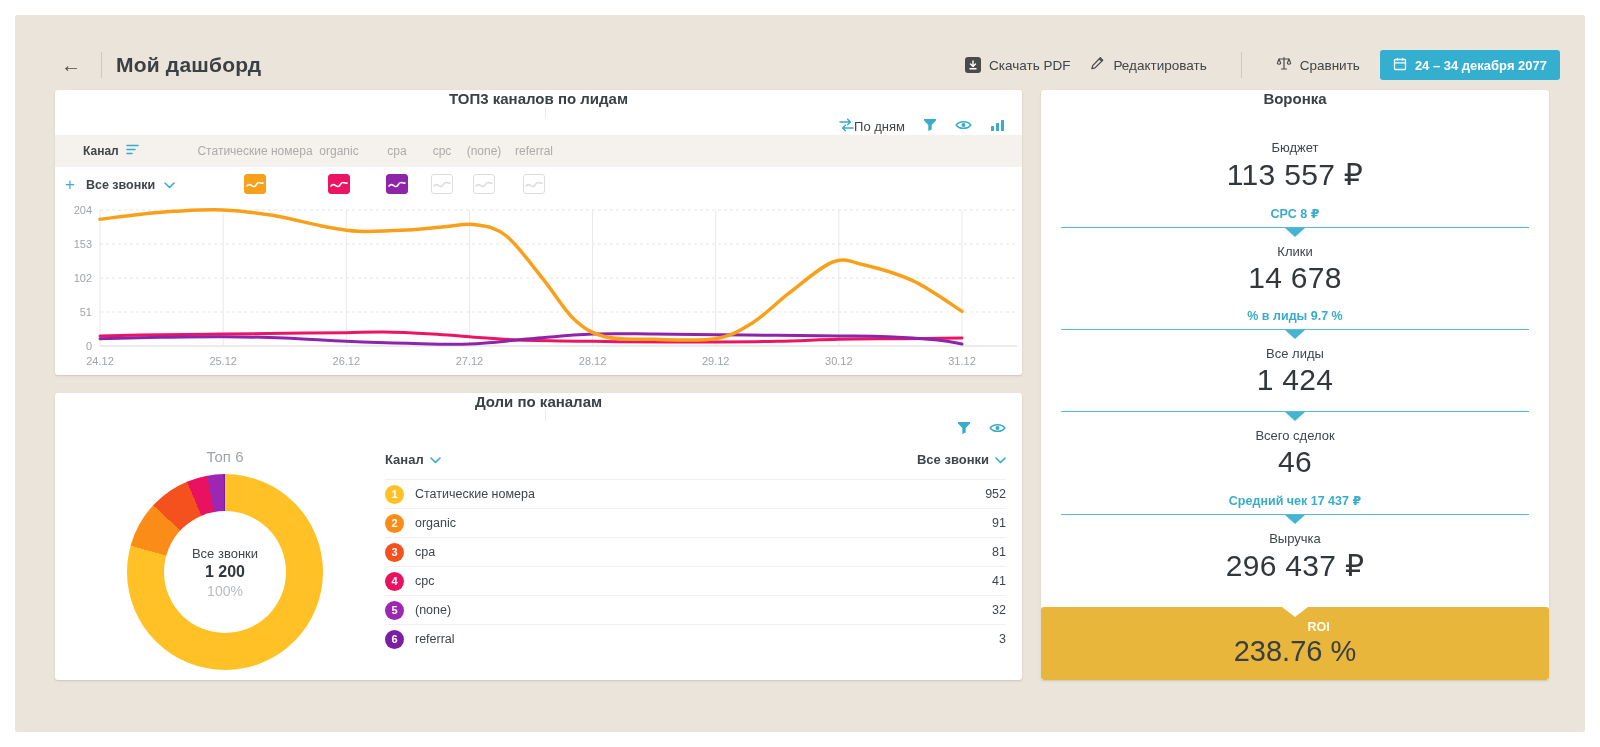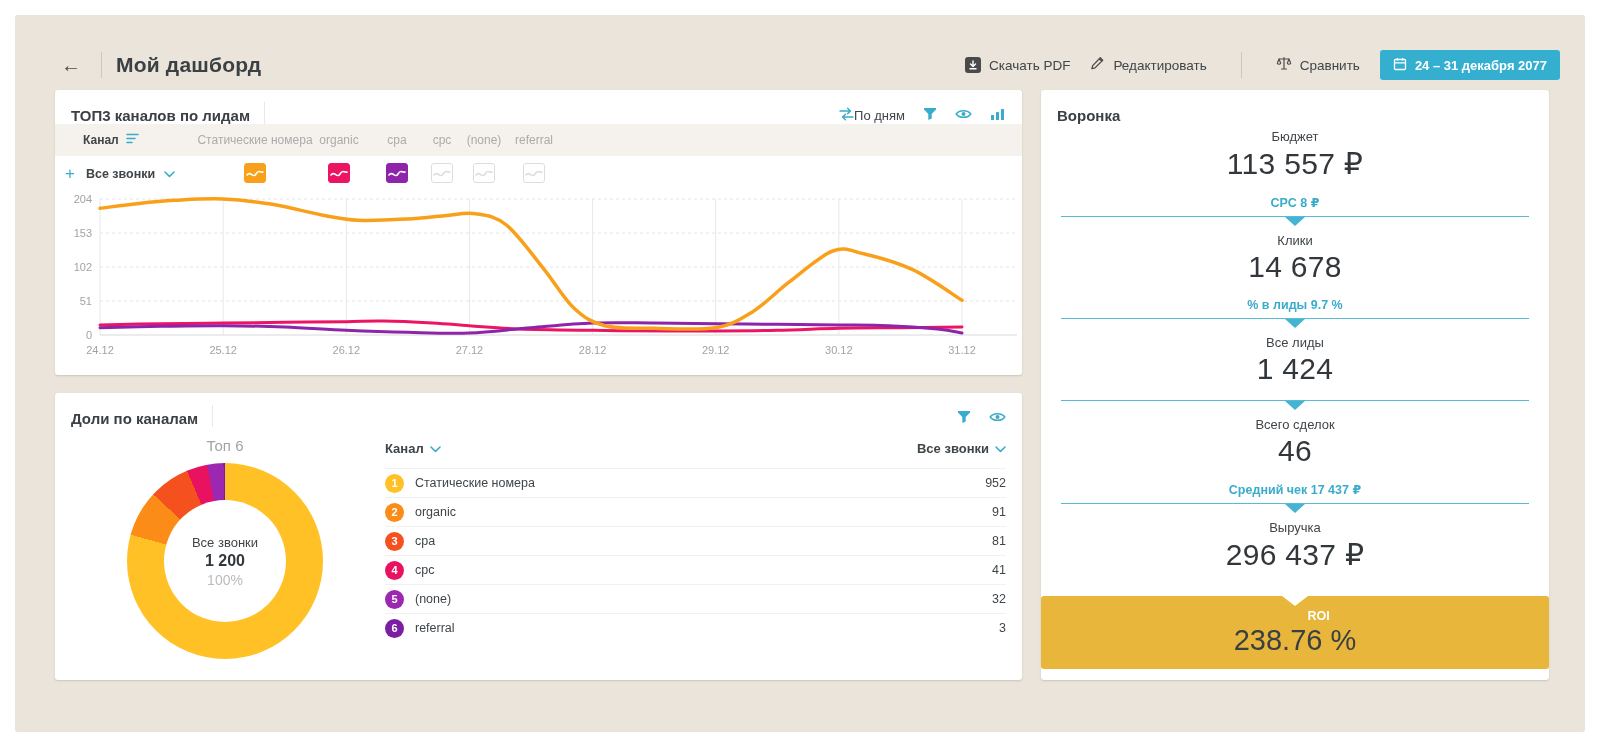--- a/index.html
+++ b/index.html
@@ -23,21 +23,21 @@
   .date-btn { display:flex; align-items:center; gap:8px; background:#35AFCF; border:none;
     border-radius:3px; height:30px; padding:0 13px; color:#fff; font-family:inherit;
     font-size:13px; font-weight:600; cursor:pointer; }
 
   
   .panel { position:absolute; background:#fff; border-radius:3px;
     box-shadow:0 1px 2px rgba(98,86,66,.22); }
   .panel-leads  { left:40px; top:75px;  width:967px; height:285px; }
   .panel-shares { left:40px; top:378px; width:967px; height:287px; }
   .panel-funnel { left:1026px; top:75px; width:508px; height:590px; overflow:hidden; }
-  .panel-head { height:34px; display:flex; align-items:flex-end; padding:0 16px; }
+  .panel-head { height:45px; display:flex; align-items:center; padding:0 16px;flex-direction:column; }
   .panel-head h2 { font-size:15px; font-weight:600; color:#3B4045; }
   .ph-divider { width:1px; height:22px; background:#E9E9E9; margin-left:14px; }
   .ph-actions { margin-left:auto; display:flex; align-items:center; gap:18px; }
   .icon-btn { background:none; border:none; cursor:pointer; display:flex;
     align-items:center; gap:0; font-family:inherit; font-size:13px; color:#3F4549; }
 
   
   .lp-grid { display:grid; grid-template-columns:122px 100px 68px 48px 42px 42px 58px;
     padding-left:28px; align-items:center; }
   .lp-head-row { background:#F5F2ED; height:32px; font-size:12px; color:#ABABAB; }
@@ -134,21 +134,21 @@
         </span>
         <span>Сравнить</span>
       </button>
       <button class="date-btn">
         <span>
           <svg width="14" height="14" viewBox="0 0 14 14">
               <rect x="1.5" y="2.5" width="11" height="10" rx="1" stroke="#fff" stroke-width="1.3" fill="none"></rect>
               <path d="M1.5 5.8h11M4.5 1v2.6M9.5 1v2.6" stroke="#fff" stroke-width="1.3"></path>
             </svg>
         </span>
-        <span>24 – 31 декабря 2077</span>
+        <span>24 – 34 декабря 2077</span>
       </button>
     </div>
   </header>
 
   <section class="panel panel-leads">
     <div class="panel-head">
       <h2>ТОП3 каналов по лидам</h2>
       <span class="ph-divider"></span>
       <div class="ph-actions">
         <button class="icon-btn">

